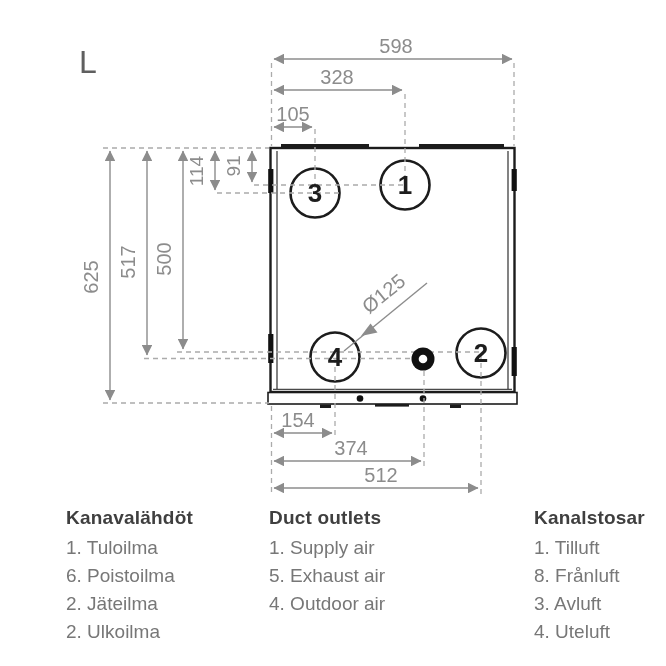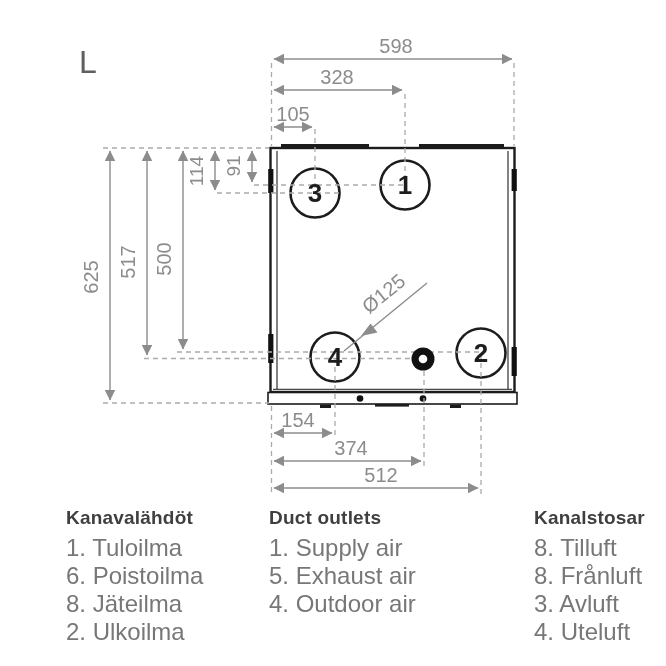--- a/index.html
+++ b/index.html
@@ -24,21 +24,21 @@
   #legend { position:absolute; left:0; top:506px; width:666px; }
   .legend-col { position:absolute; top:0; }
   .legend-col.c0 { left:66px; }
   .legend-col.c1 { left:269px; }
   .legend-col.c2 { left:508px;margin-left:26px; }
   .legend-title {
     font-size:19px; font-weight:700; color:#3f3f3f;
     letter-spacing:0.2px; margin:0 0 4px 0; line-height:24px;
   }
   .legend-item {
-    font-size:24px; color:#777777; line-height:28px; white-space:nowrap;
+    font-size:19px; color:#777777; line-height:28px; white-space:nowrap;
   }
 </style>
 </head>
 <body>
 
 <div id="stage">
 
   <div id="variant-label">L</div>
 
   <svg id="diagram-svg" width="666" height="666" viewBox="0 0 666 666">
@@ -136,31 +136,31 @@
     <text class="port-num" x="481" y="362" text-anchor="middle">2</text>
     <text class="port-num" x="315" y="202" text-anchor="middle">3</text>
     <text class="port-num" x="335" y="366" text-anchor="middle">4</text>
   </svg>
 
   <div id="legend">
     <div class="legend-col c0">
       <div class="legend-title">Kanavalähdöt</div>
       <div class="legend-item">1. Tuloilma</div>
       <div class="legend-item">6. Poistoilma</div>
-      <div class="legend-item">8. Jäteilma</div>
+      <div class="legend-item">2. Jäteilma</div>
       <div class="legend-item">2. Ulkoilma</div>
     </div>
     <div class="legend-col c1">
       <div class="legend-title">Duct outlets</div>
       <div class="legend-item">1. Supply air</div>
       <div class="legend-item">5. Exhaust air</div>
       <div class="legend-item">4. Outdoor air</div>
     </div>
     <div class="legend-col c2">
       <div class="legend-title">Kanalstosar</div>
-      <div class="legend-item">8. Tilluft</div>
+      <div class="legend-item">1. Tilluft</div>
       <div class="legend-item">8. Frånluft</div>
       <div class="legend-item">3. Avluft</div>
       <div class="legend-item">4. Uteluft</div>
     </div>
   </div>
 
 </div>
 
 </body></html>

